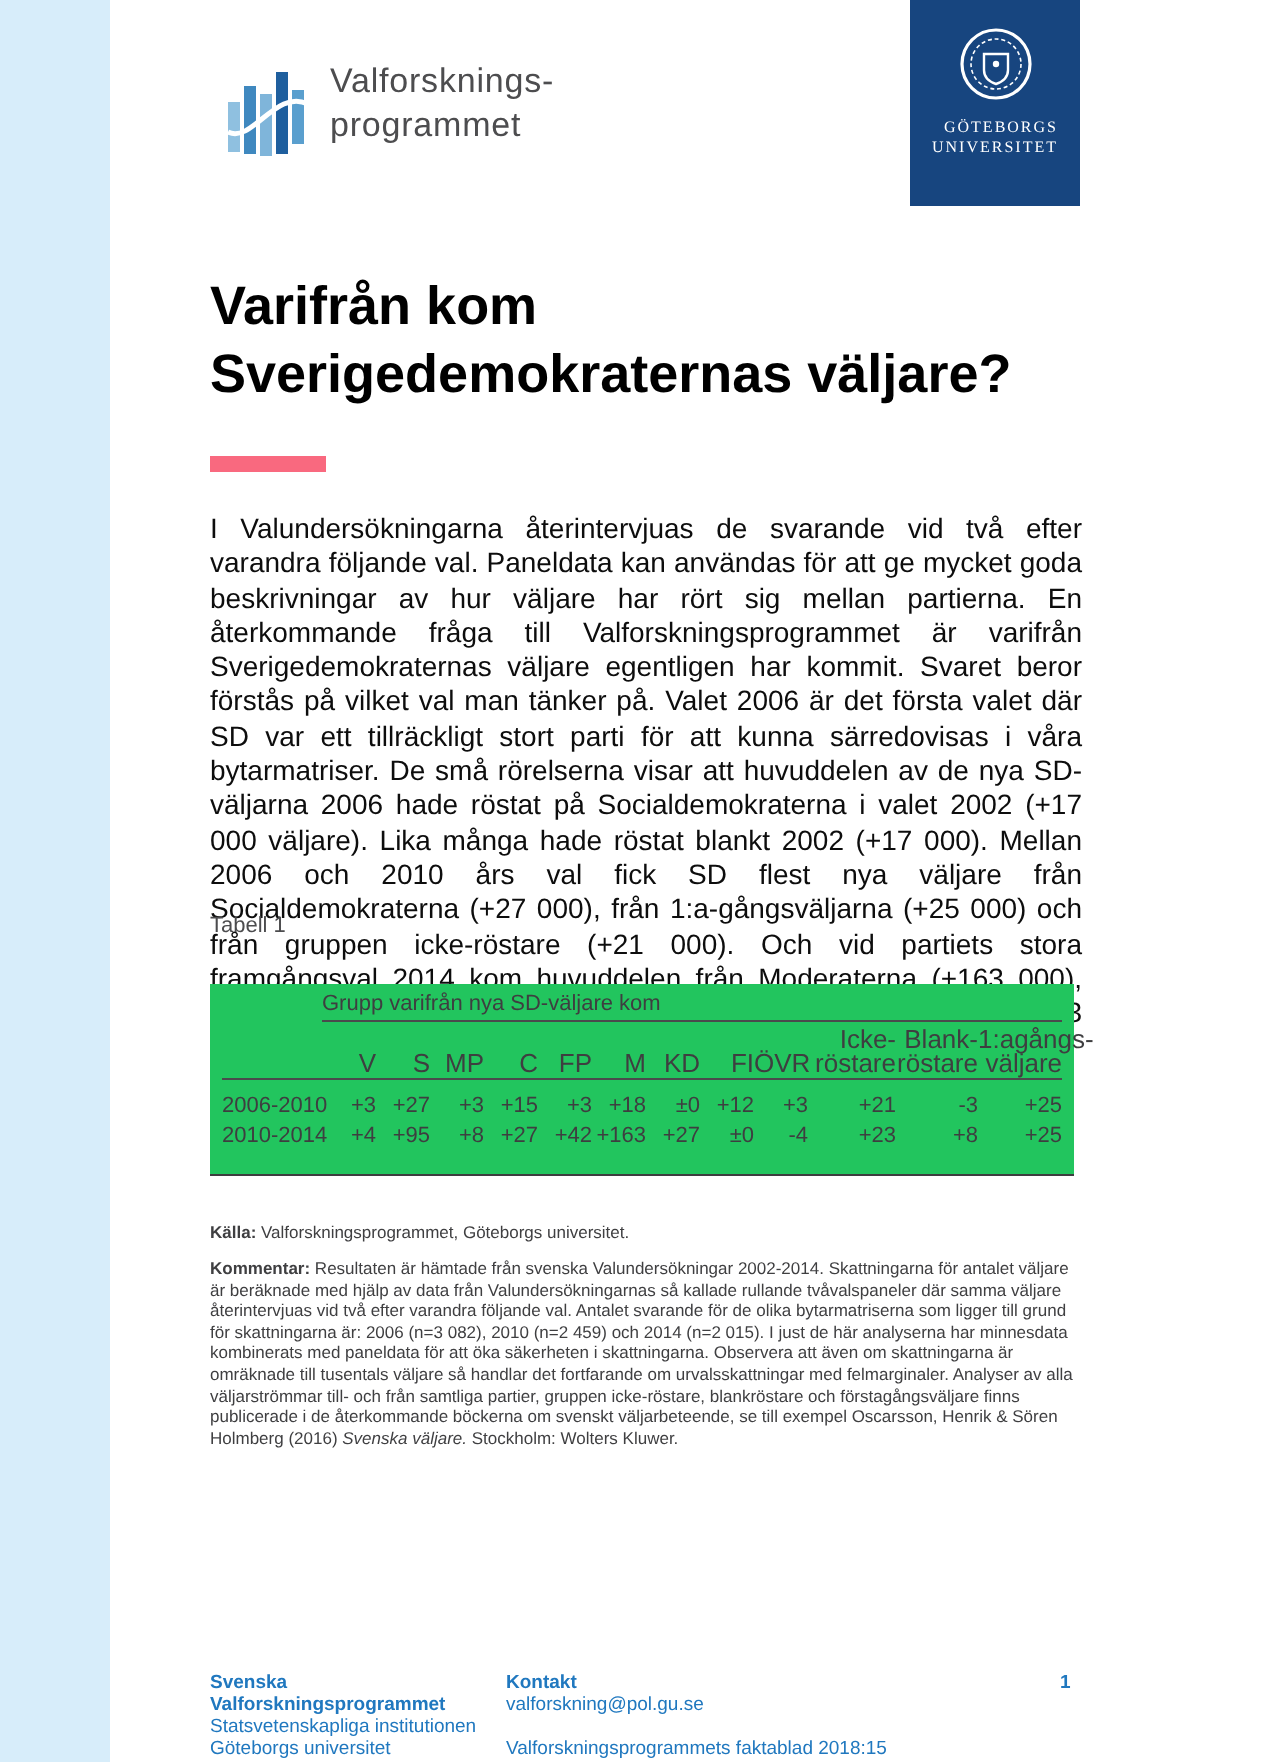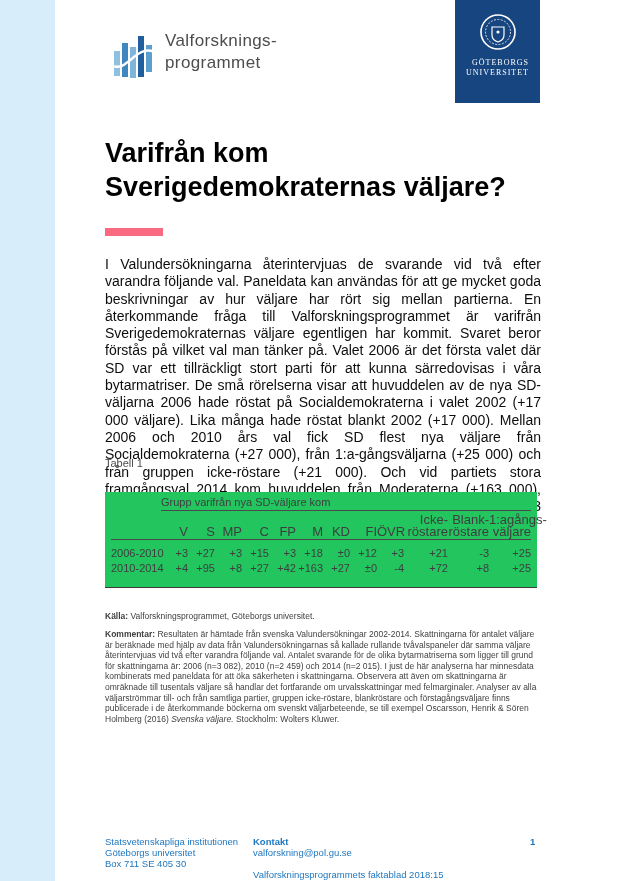--- a/index.html
+++ b/index.html
@@ -189,37 +189,38 @@
         <td class="period">2010-2014</td>
         <td>+4</td>
         <td>+95</td>
         <td>+8</td>
         <td>+27</td>
         <td>+42</td>
         <td>+163</td>
         <td>+27</td>
         <td>±0</td>
         <td>-4</td>
-        <td>+72</td>
+        <td>+23</td>
         <td>+8</td>
         <td>+25</td>
       </tr>
       <tr class="end-row">
             <td colspan="13"></td>
           </tr>
     </tbody>
       </table>
   </div>
 
   <p class="source"><span class="lbl">Källa:</span><span> Valforskningsprogrammet, Göteborgs universitet.</span></p>
 
   <p class="comment"><span class="lbl">Kommentar:</span><span> Resultaten är hämtade från svenska Valundersökningar 2002-2014. Skattningarna för antalet väljare är beräknade med hjälp av data från Valundersökningarnas så kallade rullande tvåvalspaneler där samma väljare återintervjuas vid två efter varandra följande val. Antalet svarande för de olika bytarmatriserna som ligger till grund för skattningarna är: 2006 (n=3 082), 2010 (n=2 459) och 2014 (n=2 015). I just de här analyserna har minnesdata kombinerats med paneldata för att öka säkerheten i skattningarna. Observera att även om skattningarna är omräknade till tusentals väljare så handlar det fortfarande om urvalsskattningar med felmarginaler. Analyser av alla väljarströmmar till- och från samtliga partier, gruppen icke-röstare, blankröstare och förstagångsväljare finns publicerade i de återkommande böckerna om svenskt väljarbeteende, se till exempel Oscarsson, Henrik &amp; Sören Holmberg (2016) </span><i>Svenska väljare.</i><span> Stockholm: Wolters Kluwer.</span></p>
 
   <div class="footer">
     <div class="f-col1">
+      <span style="font-weight:bold">Svenska Valforskningsprogrammet</span>
       <span>Statsvetenskapliga institutionen</span>
       <span>Göteborgs universitet</span>
       <span>Box 711 SE 405 30</span>
     </div>
     <div class="f-col2">
       <span style="font-weight:bold">Kontakt</span>
       <span>valforskning@pol.gu.se</span>
       <span class="f-blank"></span>
       <span>Valforskningsprogrammets faktablad 2018:15</span>
     </div>

